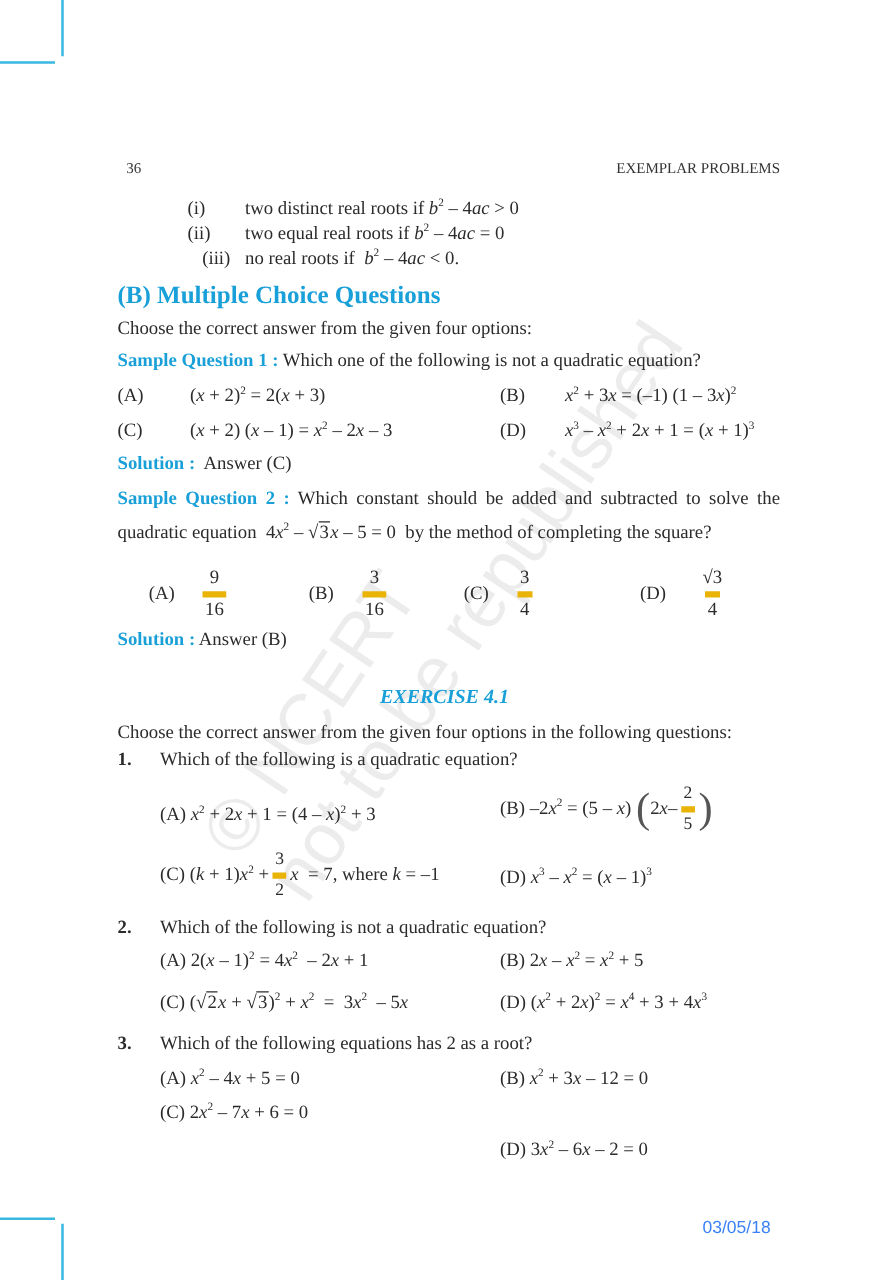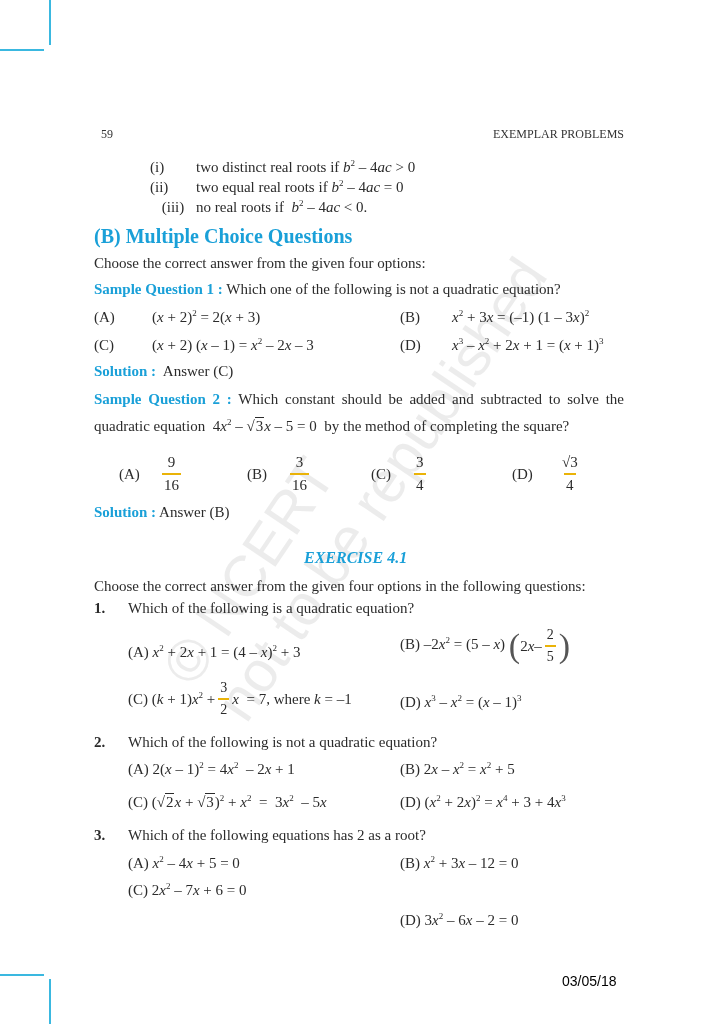--- a/index.html
+++ b/index.html
@@ -5,46 +5,46 @@
   html, body { margin:0; padding:0; background:#ffffff; }
   body { width:717px; height:1024px; position:relative; overflow:hidden;
          font-family:"Liberation Serif", "DejaVu Serif", serif; color:#2b2b2b; font-size:15px; }
   .abs { position:absolute; white-space:nowrap; }
   .crop { position:absolute; background:#3ab8e0; }
   .accent { color:#1aa0d8; font-weight:bold; }
   i, .it { font-style:italic; }
   sup { font-size:9px; vertical-align:6px; line-height:0; }
   .frac { display:inline-flex; flex-direction:column; align-items:center; vertical-align:middle; line-height:1; margin:0 3px; }
   .frac .num { padding:0 2px 3px; }
-  .frac .den { border-top:2px solid #eab308; padding:3px 2px 0; }
+  .frac .den { border-top:5px solid #eab308; padding:3px 2px 0; }
   .frac.sm { font-size:14px; }
   .sqrt { display:inline-block; }
   .sqrt .rad { border-top:1px solid #2b2b2b; padding:0 1px; }
   .paren-big { font-size:34px; font-weight:lighter; vertical-align:middle; line-height:1; color:#555; }
   .watermark { position:absolute; left:150px; top:660px; transform-origin:0 0; transform:rotate(-56deg);
                font-family:"Liberation Sans", "DejaVu Sans", sans-serif; color:rgba(200,200,200,0.35);
                font-size:58px; line-height:64px; white-space:nowrap; pointer-events:none; }
-  .footer-date { font-family:"Liberation Sans", "DejaVu Sans", sans-serif; font-size:14px; color:#000000; }
+  .footer-date { font-family:"Liberation Sans", "DejaVu Sans", sans-serif; font-size:14px; color:#3b82f6; }
   .hdr { font-size:12px; color:#333; }
   .bold { font-weight:bold; }
 </style>
 </head>
 <body>
 
 <div class="crop" style="left:49px; top:0; width:2px; height:45px;"></div>
 <div class="crop" style="left:0; top:49px; width:44px; height:2px;"></div>
 <div class="crop" style="left:0; top:974px; width:44px; height:2px;"></div>
 <div class="crop" style="left:49px; top:979px; width:2px; height:45px;"></div>
 
 <div class="watermark">
   <div>© NCERT</div>
   <div>not to be republished</div>
 </div>
 
-<div class="abs hdr" style="left:101px; top:127px;">59</div>
+<div class="abs hdr" style="left:101px; top:127px;">36</div>
 <div class="abs hdr" style="left:493px; top:127px;">EXEMPLAR PROBLEMS</div>
 
 <div>
   <div class="abs" style="left:150px; top:159px;">
     <span style="display:inline-block; width:46px;">(i)</span><span>two distinct real roots if</span>
     <i>b</i><sup>2</sup> – 4<i>ac</i> <span>&gt; 0</span>
   </div>
   <div class="abs" style="left:150px; top:179px;">
     <span style="display:inline-block; width:46px;">(ii)</span><span>two equal real roots if</span>
     <i>b</i><sup>2</sup> – 4<i>ac</i> <span>= 0</span>

